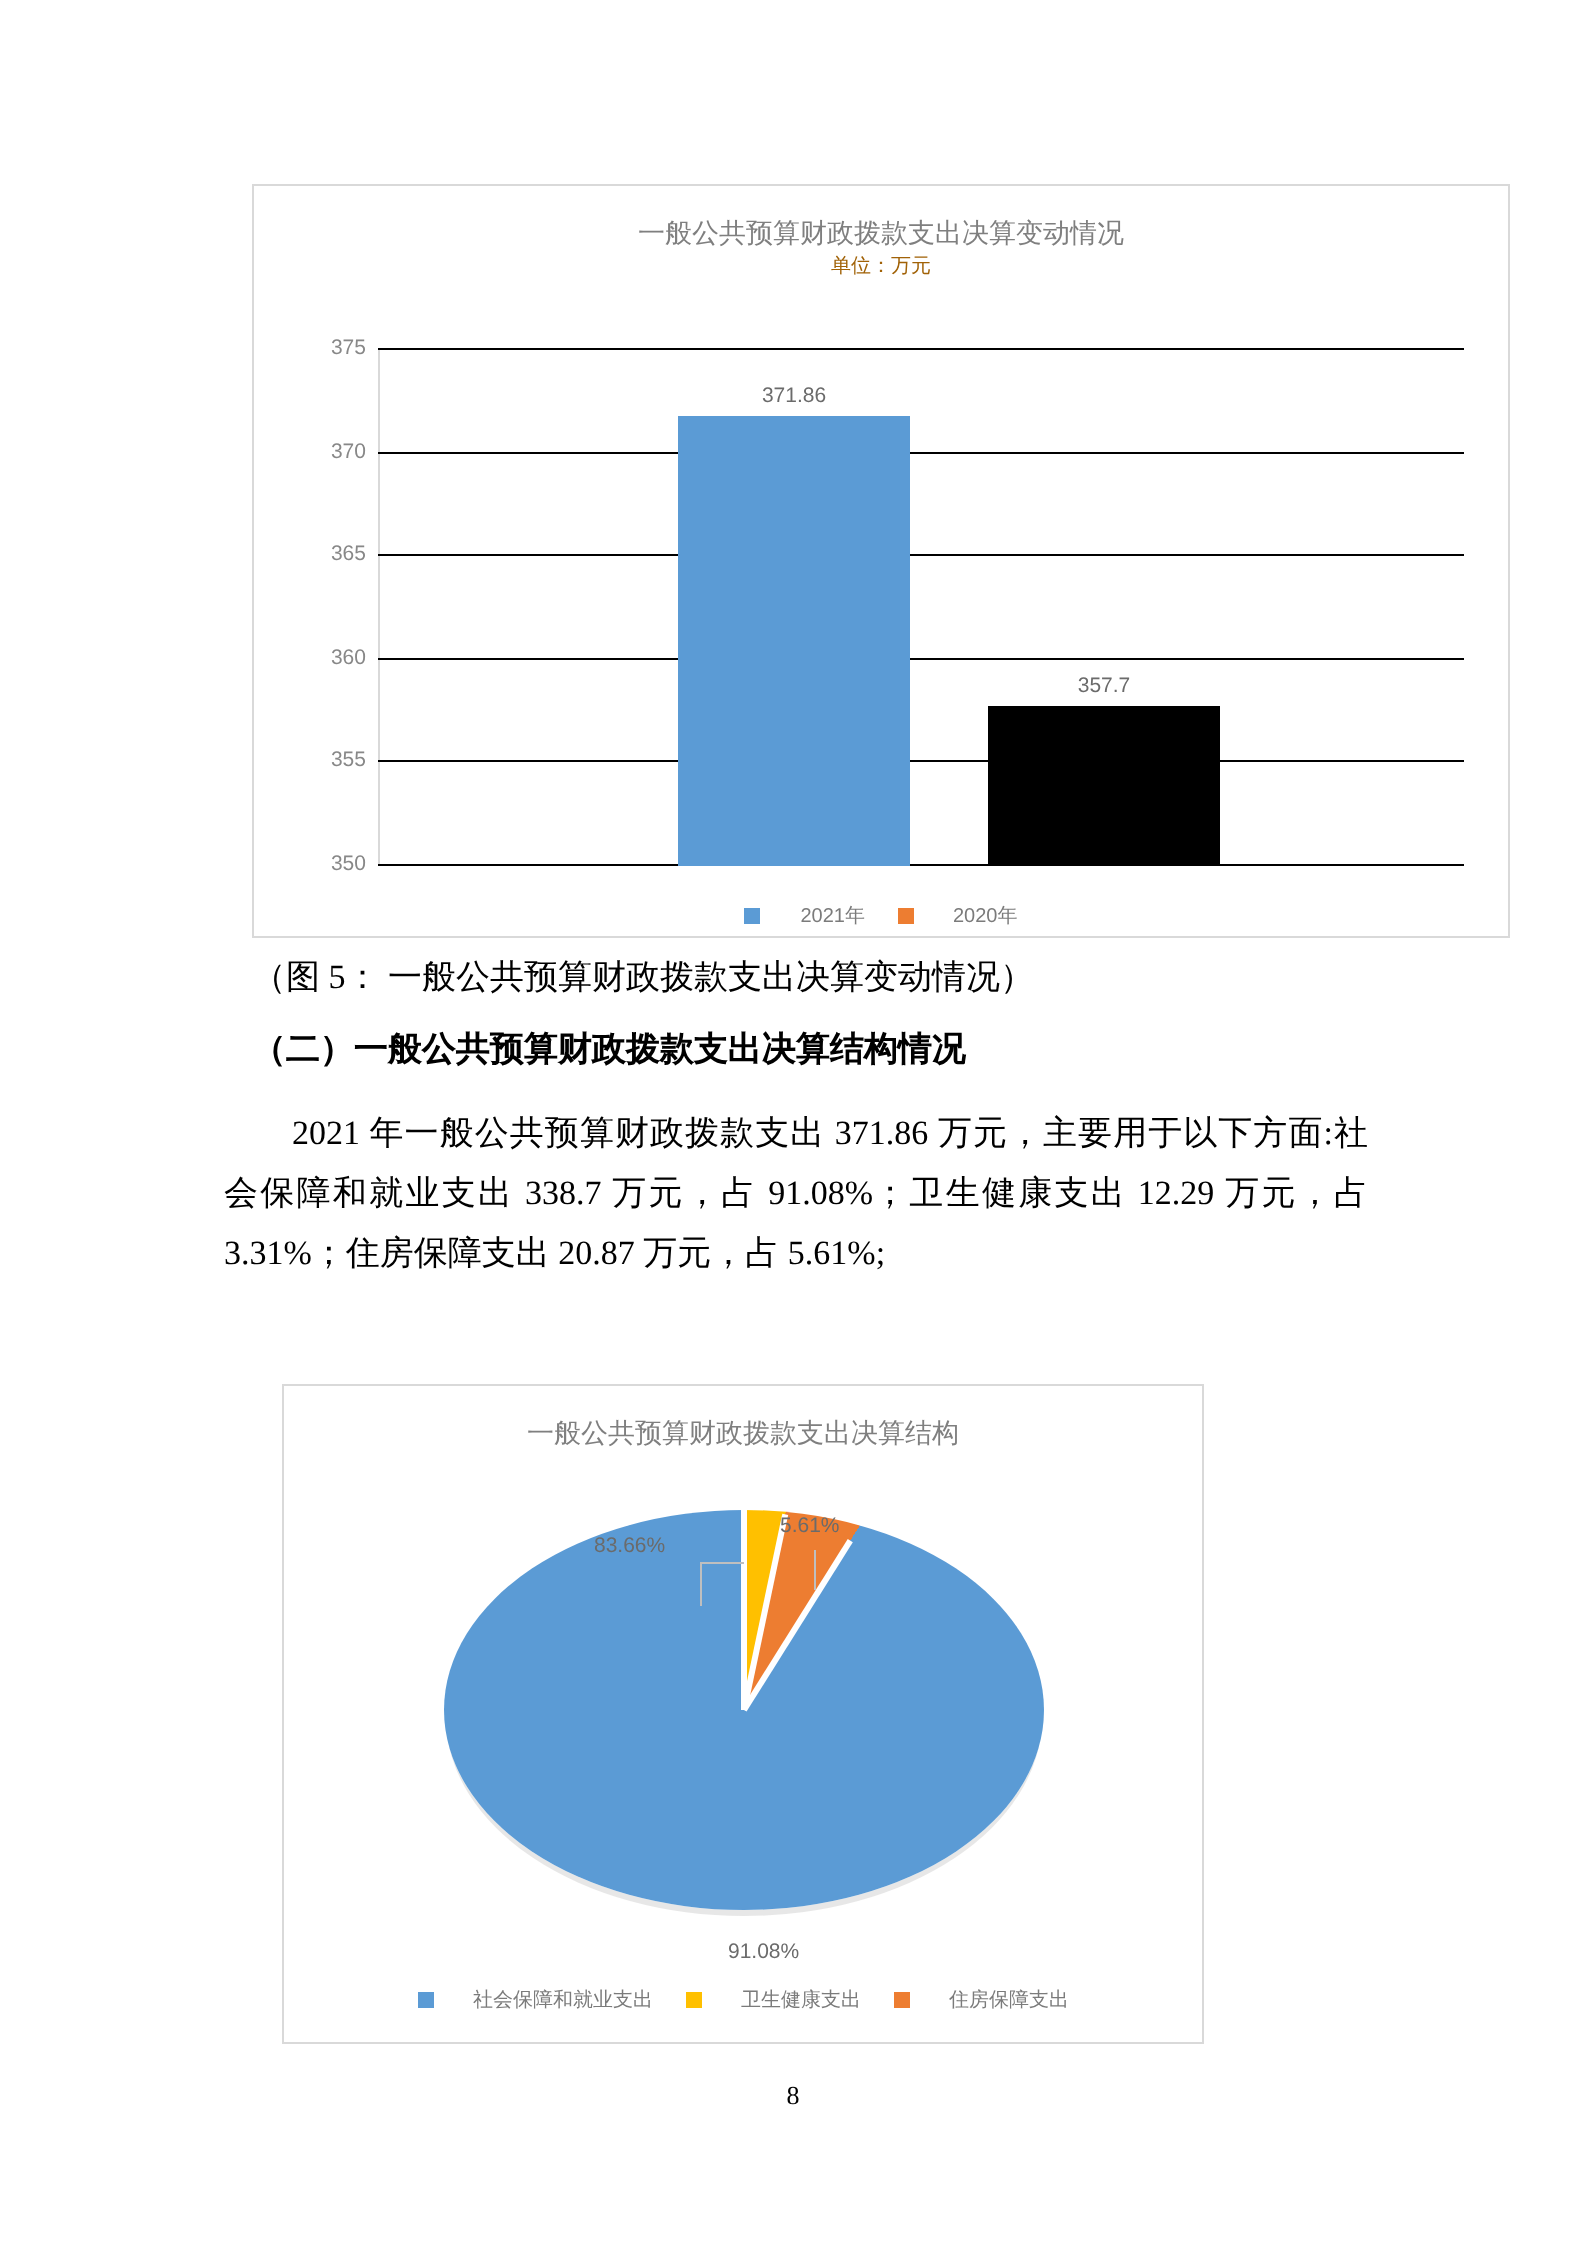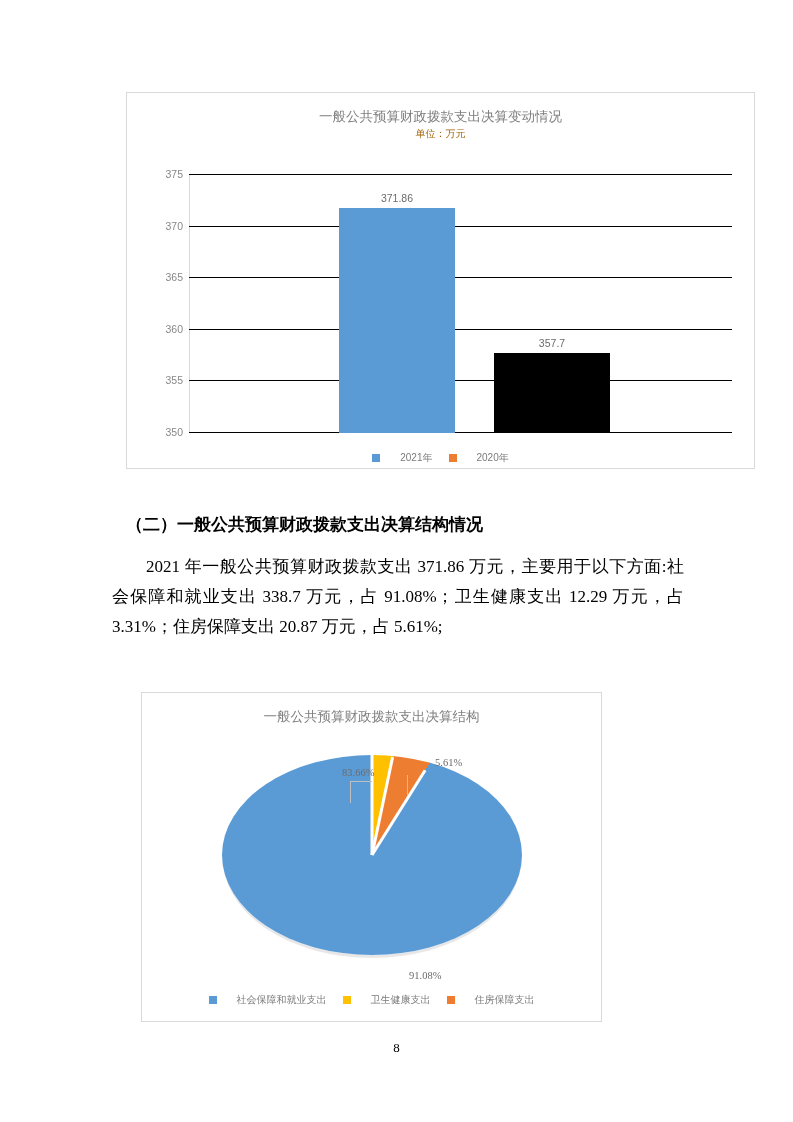--- a/index.html
+++ b/index.html
@@ -174,23 +174,22 @@
     top: 0;
     width: 3px;
     height: 50%;
     background: #ffffff;
     transform-origin: bottom center;
   }
   .pie-label {
     position: absolute;
     font-size: 10.5px;
     color: #6b6b6b;
-    font-family: Liberation Serif, serif;
+    font-family: Liberation Sans, sans-serif;
     white-space: nowrap;
-    margin-left: 45px;
   }
   .leader {
     position: absolute;
     background: #bfbfbf;
   }
 
   .page-number {
     position: absolute;
     left: 0;
     right: 0;
@@ -245,20 +244,21 @@
         <i class="legend-swatch" style="background:#5b9bd5;"></i>
         <span>2021年</span>
       </span>
       <span class="legend-item">
         <i class="legend-swatch" style="background:#ed7d31;"></i>
         <span>2020年</span>
       </span>
     </div>
   </div>
 
+  <div class="caption" id="fig-caption">（图 5： 一般公共预算财政拨款支出决算变动情况）</div>
   <div class="caption" id="section-heading">（二）一般公共预算财政拨款支出决算结构情况</div>
   <div class="para" id="para-1">2021 年一般公共预算财政拨款支出 371.86 万元，主要用于以下方面:社会保障和就业支出 338.7 万元，占 91.08%；卫生健康支出 12.29 万元，占 3.31%；住房保障支出 20.87 万元，占 5.61%;</div>
 
   <div class="chart-box" id="pie-chart-box">
     <div class="chart-title">一般公共预算财政拨款支出决算结构</div>
 
     <div class="pie-wrap">
       <div class="pie">
         <div class="pie-gap" style="transform: translateX(-50%) rotate(0deg);"></div>
         <div class="pie-gap" style="transform: translateX(-50%) rotate(11.9deg);"></div>

